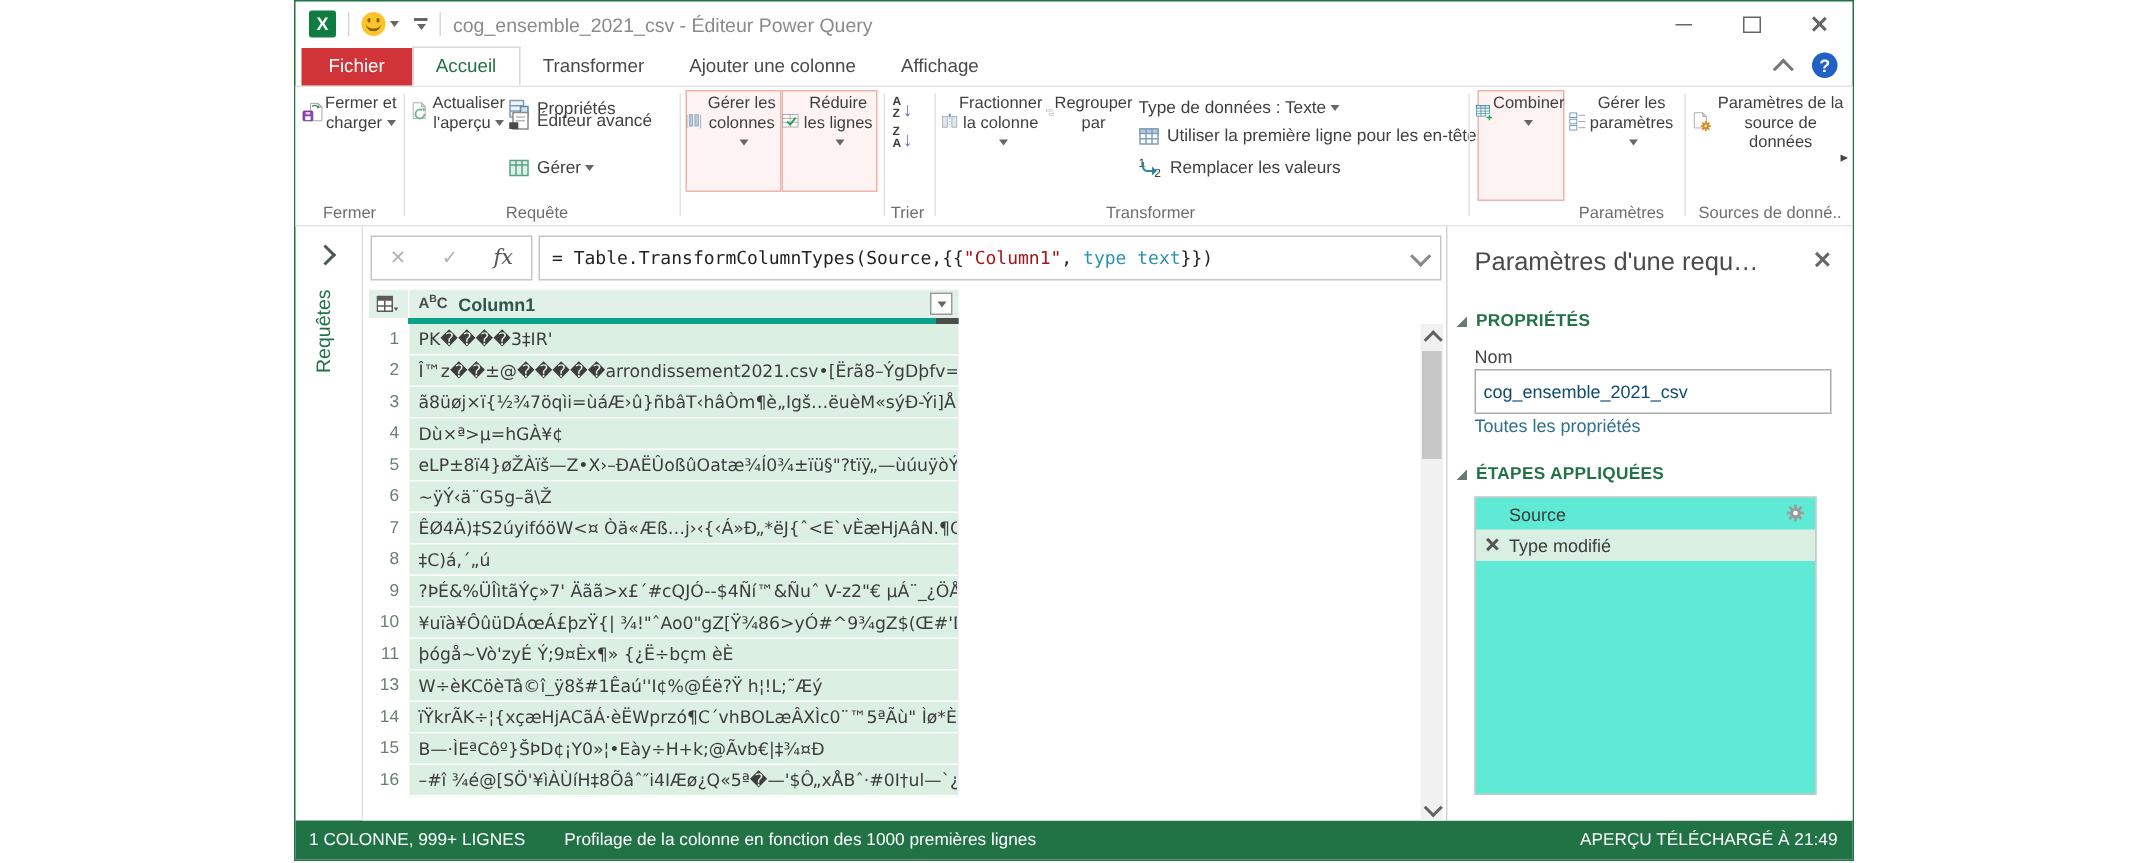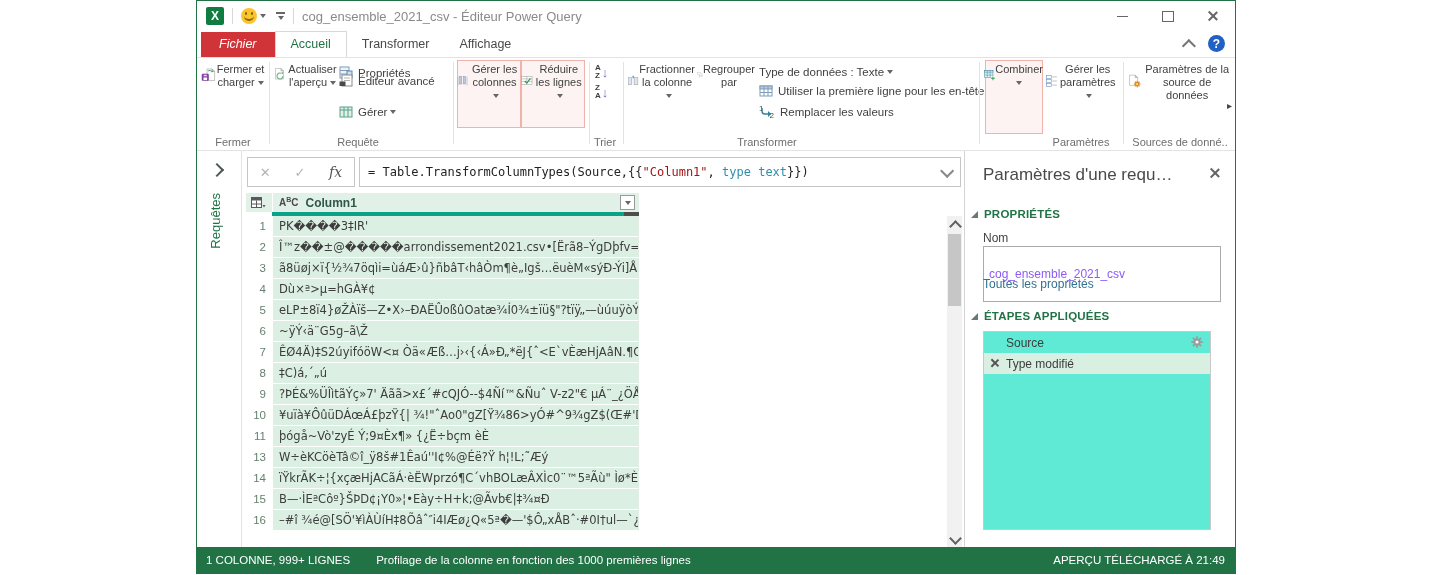--- a/index.html
+++ b/index.html
@@ -24,21 +24,21 @@
   .winbtns{position:absolute;right:0;top:0;height:30px;display:flex;}
   .winbtn{width:45px;height:30px;display:flex;align-items:center;justify-content:center;color:#666;}
   .ic-min{width:11px;height:1px;background:#666;}
   .ic-max{width:10px;height:9px;border:1px solid #666;}
   .ic-close{position:relative;width:12px;height:12px;}
   .ic-close:before,.ic-close:after{content:"";position:absolute;left:5px;top:0;width:1.5px;height:12px;background:#666;}
   .ic-close:before{transform:rotate(45deg);}.ic-close:after{transform:rotate(-45deg);}
 
   
   .tabstrip{height:26px;flex:0 0 auto;display:flex;align-items:flex-end;border-bottom:1px solid #e3e3e3;position:relative;}
-  .tab-file{background:#d13438;color:#fff;font-size:12.5px;padding:0 18px;height:25px;line-height:25px;margin-left:4px;font-style:italic;}
+  .tab-file{background:#d13438;color:#fff;font-size:12.5px;padding:0 18px;height:25px;line-height:25px;margin-left:4px;}
   .tab{font-size:12.5px;color:#4a4a4a;padding:0 15px;height:25px;line-height:25px;}
   .tab.sel{background:#fff;border:1px solid #d8d8d8;border-bottom:none;color:#217346;}
   .tab-right{position:absolute;right:10px;top:4px;display:flex;align-items:center;gap:12px;}
   .chev-up{width:8px;height:8px;border-top:2px solid #777;border-left:2px solid #777;transform:rotate(45deg) translateY(3px);}
   .help-btn{width:17px;height:17px;border-radius:50%;background:#2160c4;color:#fff;font-size:12px;font-weight:bold;display:flex;align-items:center;justify-content:center;}
 
   
   .ribbon{height:92px;flex:0 0 auto;position:relative;border-bottom:1px solid #e3e3e3;background:#fff;}
   .rdiv{position:absolute;top:4px;bottom:6px;width:1px;background:#e3e3e3;}
   .glabel{position:absolute;bottom:2px;left:0;right:0;text-align:center;font-size:11px;color:#6e6e6e;white-space:nowrap;}
@@ -101,21 +101,21 @@
   .qpanel{width:270px;flex:0 0 auto;border-left:1px solid #d4d4d4;position:relative;background:#fff;}
   .qp-title{position:absolute;left:18px;top:14px;font-size:17px;color:#4a4a4a;}
   .qp-close{position:absolute;right:14px;top:16px;width:12px;height:12px;}
   .qp-close:before,.qp-close:after{content:"";position:absolute;left:5px;top:0;width:1.5px;height:12px;background:#666;}
   .qp-close:before{transform:rotate(45deg);}.qp-close:after{transform:rotate(-45deg);}
   .expander{width:0;height:0;border-bottom:7px solid #697a70;border-left:7px solid transparent;display:inline-block;margin-right:6px;}
   .qp-h{position:absolute;left:6px;display:flex;align-items:center;font-size:11.5px;font-weight:bold;color:#217346;letter-spacing:.2px;}
   .qp-h1{top:57px;}
   .qp-h2{top:159px;}
   .qp-name-label{position:absolute;left:18px;top:80px;font-size:12px;color:#444;}
-  .qp-input{position:absolute;left:18px;top:95px;width:226px;height:20px;border:1px solid #ababab;font-size:12px;color:#8b5cf6;padding:17px 5px;font-family:"Liberation Sans",sans-serif;}
+  .qp-input{position:absolute;left:18px;top:95px;width:226px;height:20px;border:1px solid #ababab;font-size:12px;color:#0c4a6e;padding:4px 5px;font-family:"Liberation Sans",sans-serif;}
   .qp-link{position:absolute;left:18px;top:126px;font-size:12px;color:#31708f;}
   .stepsbox{position:absolute;left:18px;top:180px;width:228px;height:199px;border:1px solid #c9c9c9;box-sizing:border-box;background:#5eead4;}
   .steprow{height:21px;display:flex;align-items:center;font-size:12px;color:#3c3c3c;position:relative;padding-left:22px;box-sizing:border-box;}
   .steprow.sel{background:#d9efe2;}
   .stepdel{position:absolute;left:5px;top:5px;width:10px;height:10px;}
   .stepdel:before,.stepdel:after{content:"";position:absolute;left:4.5px;top:0;width:1.5px;height:10px;background:#555;}
   .stepdel:before{transform:rotate(45deg);}.stepdel:after{transform:rotate(-45deg);}
   .stepgear{position:absolute;right:6px;top:3px;}
 
   
@@ -155,20 +155,21 @@
         <div class="winbtn">
             <span class="ic-close"></span>
           </div>
       </div>
     </div>
 
     <div class="tabstrip">
       <div class="tab-file">Fichier</div>
       <div class="tab sel">Accueil</div>
       <div class="tab">Transformer</div>
+      <div class="tab">Ajouter une colonne</div>
       <div class="tab">Affichage</div>
       <div class="tab-right">
         <span class="chev-up"></span>
         <span class="help-btn">?</span>
       </div>
     </div>
 
     <div class="ribbon">
 
       <div class="bigbtn" style="left:4px;">

